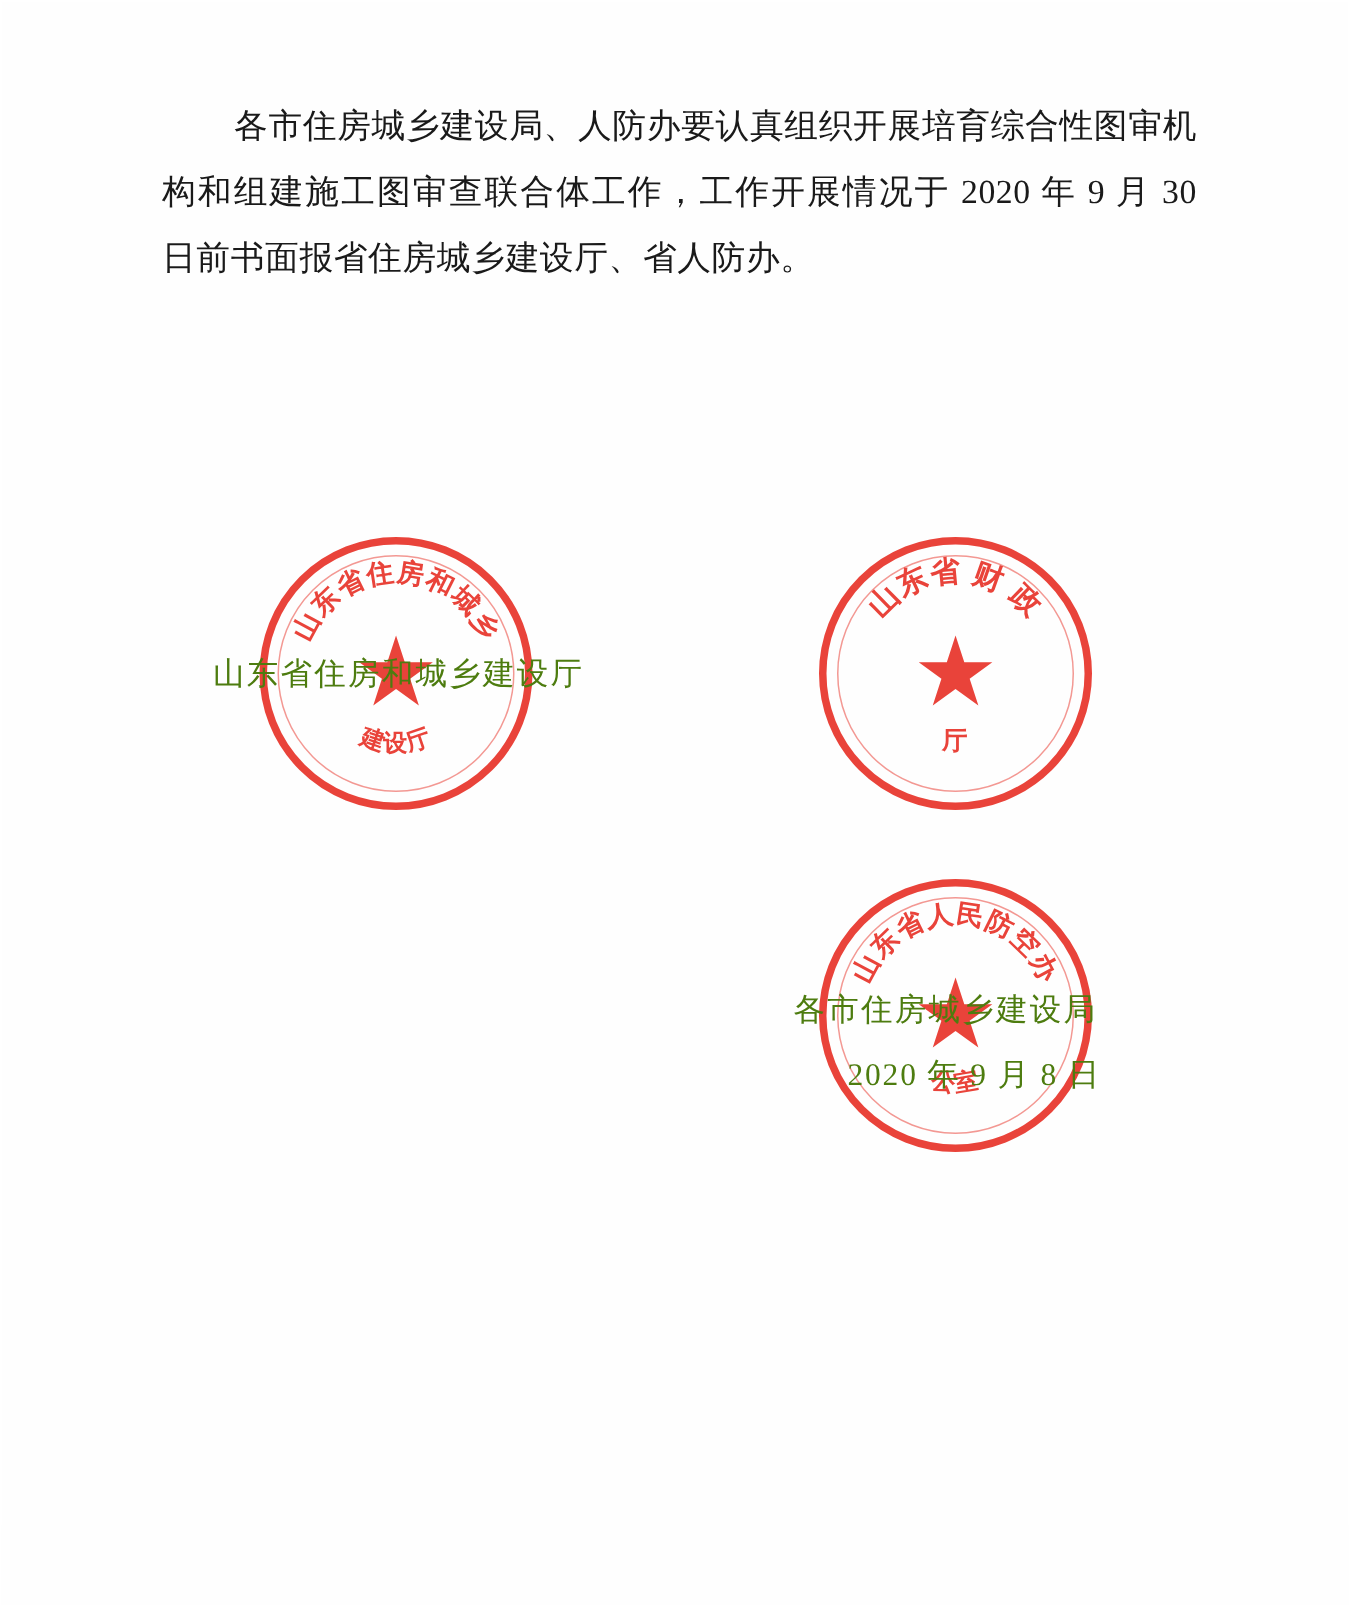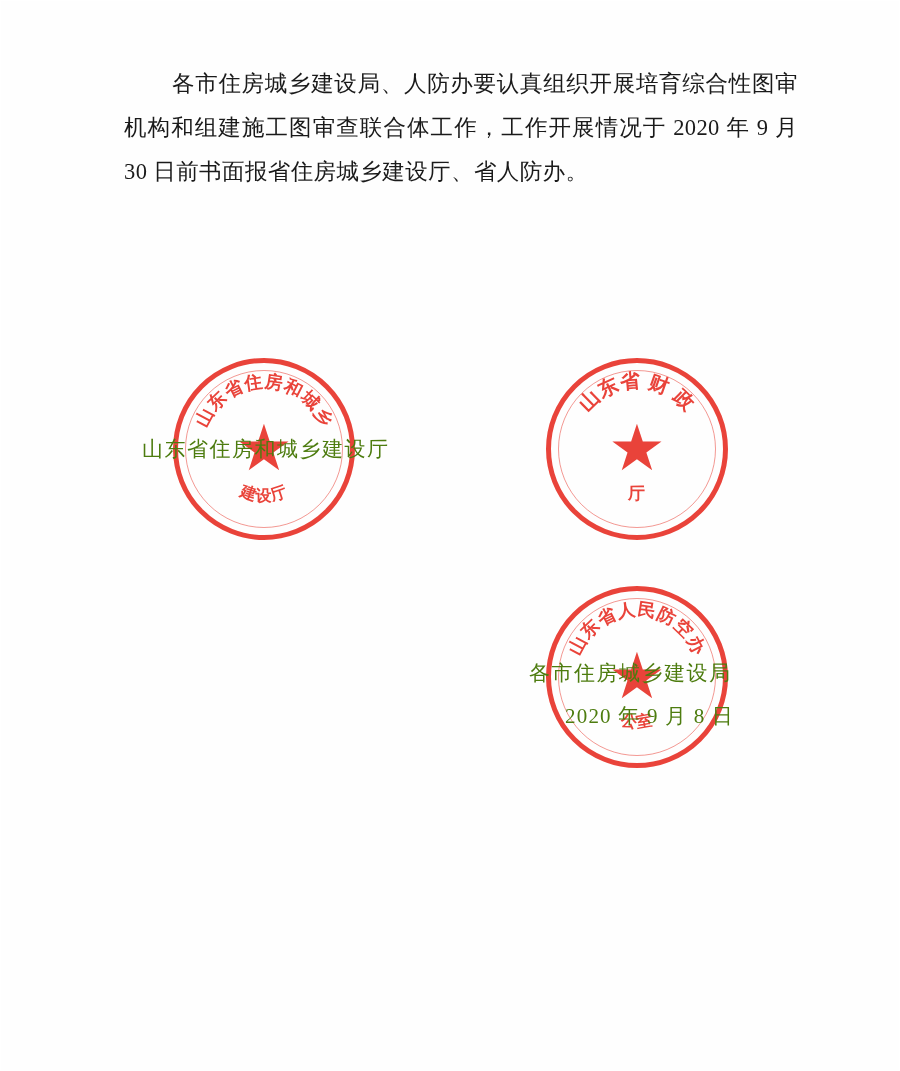--- a/index.html
+++ b/index.html
@@ -30,21 +30,20 @@
   .para {
     font-size: 22.5px;
     line-height: 44px;
     text-align: justify;
     text-justify: inter-ideograph;
     letter-spacing: 0.4px;
     margin: 0 0 10px 0;
   }
   .para.indent {
     text-indent: 48px;
-    margin-left: 16px;
   }
   .para-2 {
     margin-top: 26px;
   }
 
   
   .seal {
     position: absolute;
     border-radius: 50%;
     box-sizing: border-box;

